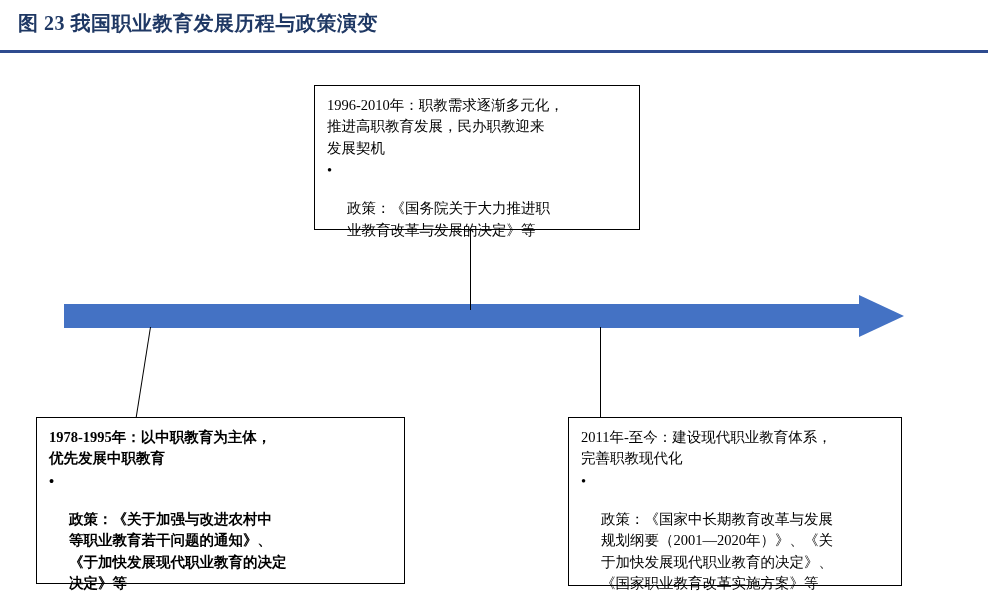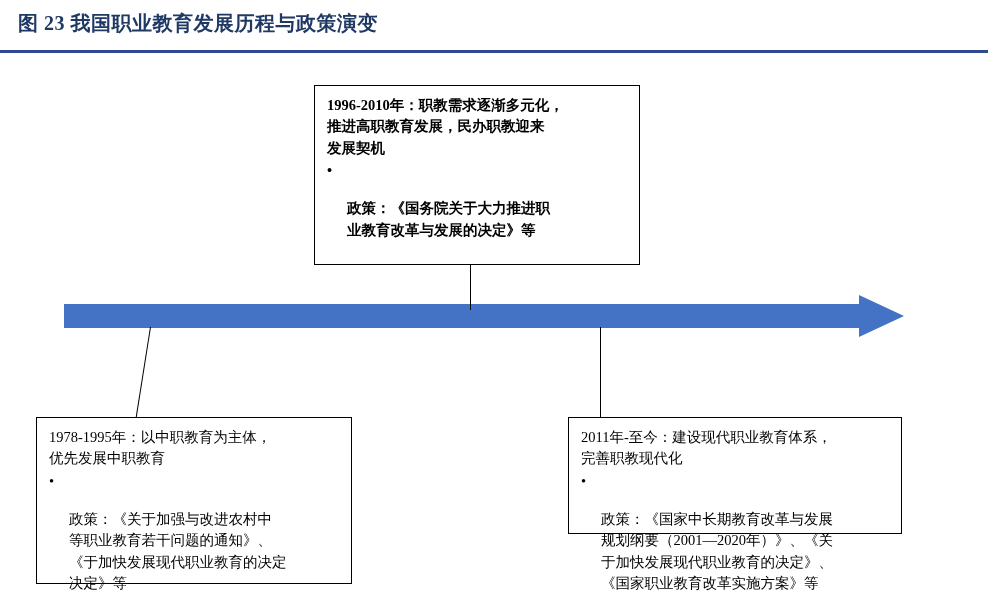--- a/index.html
+++ b/index.html
@@ -109,34 +109,34 @@
   }
   .bullet-text {
     flex: 1 1 auto;
     white-space: pre-wrap;
     margin-top: 38px;
   }
   #box-top {
     left: 314px;
     top: 85px;
     width: 326px;
-    height: 180px;
-    font-weight: bold;
+    height: 145px;
   }
   #box-left {
     left: 36px;
     top: 417px;
-    width: 316px;
+    width: 369px;
     height: 167px;
+    font-weight: bold;
   }
   #box-right {
     left: 568px;
     top: 417px;
     width: 334px;
-    height: 117px;
+    height: 169px;
   }
 </style>
 </head>
 <body>
 
 <div class="page">
 
   <div class="header">
     <div class="header-title">图 23  我国职业教育发展历程与政策演变</div>
     <div class="header-rule"></div>

